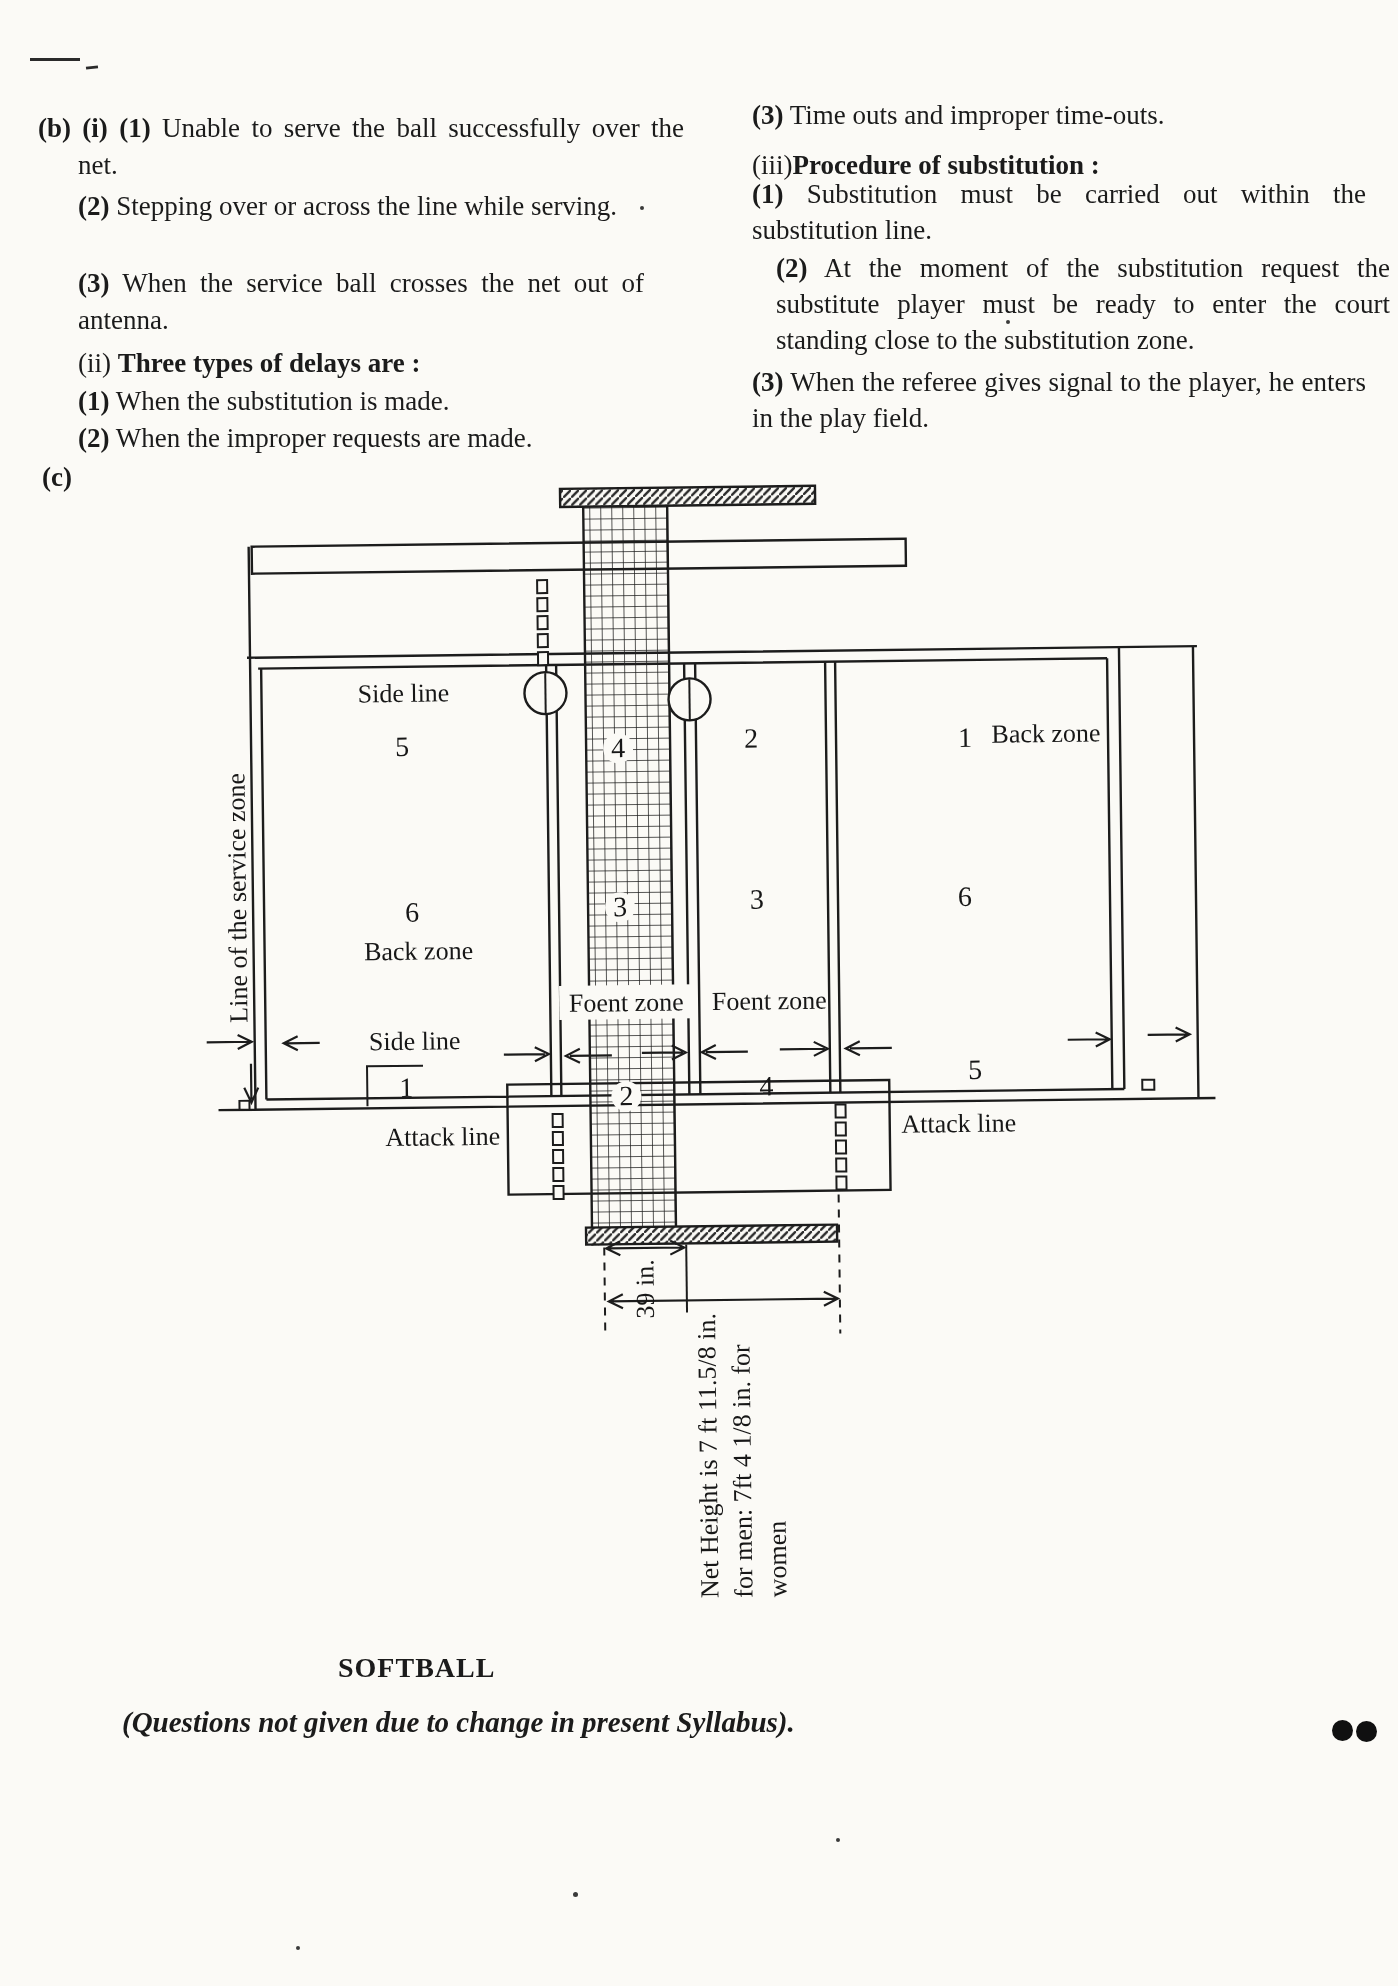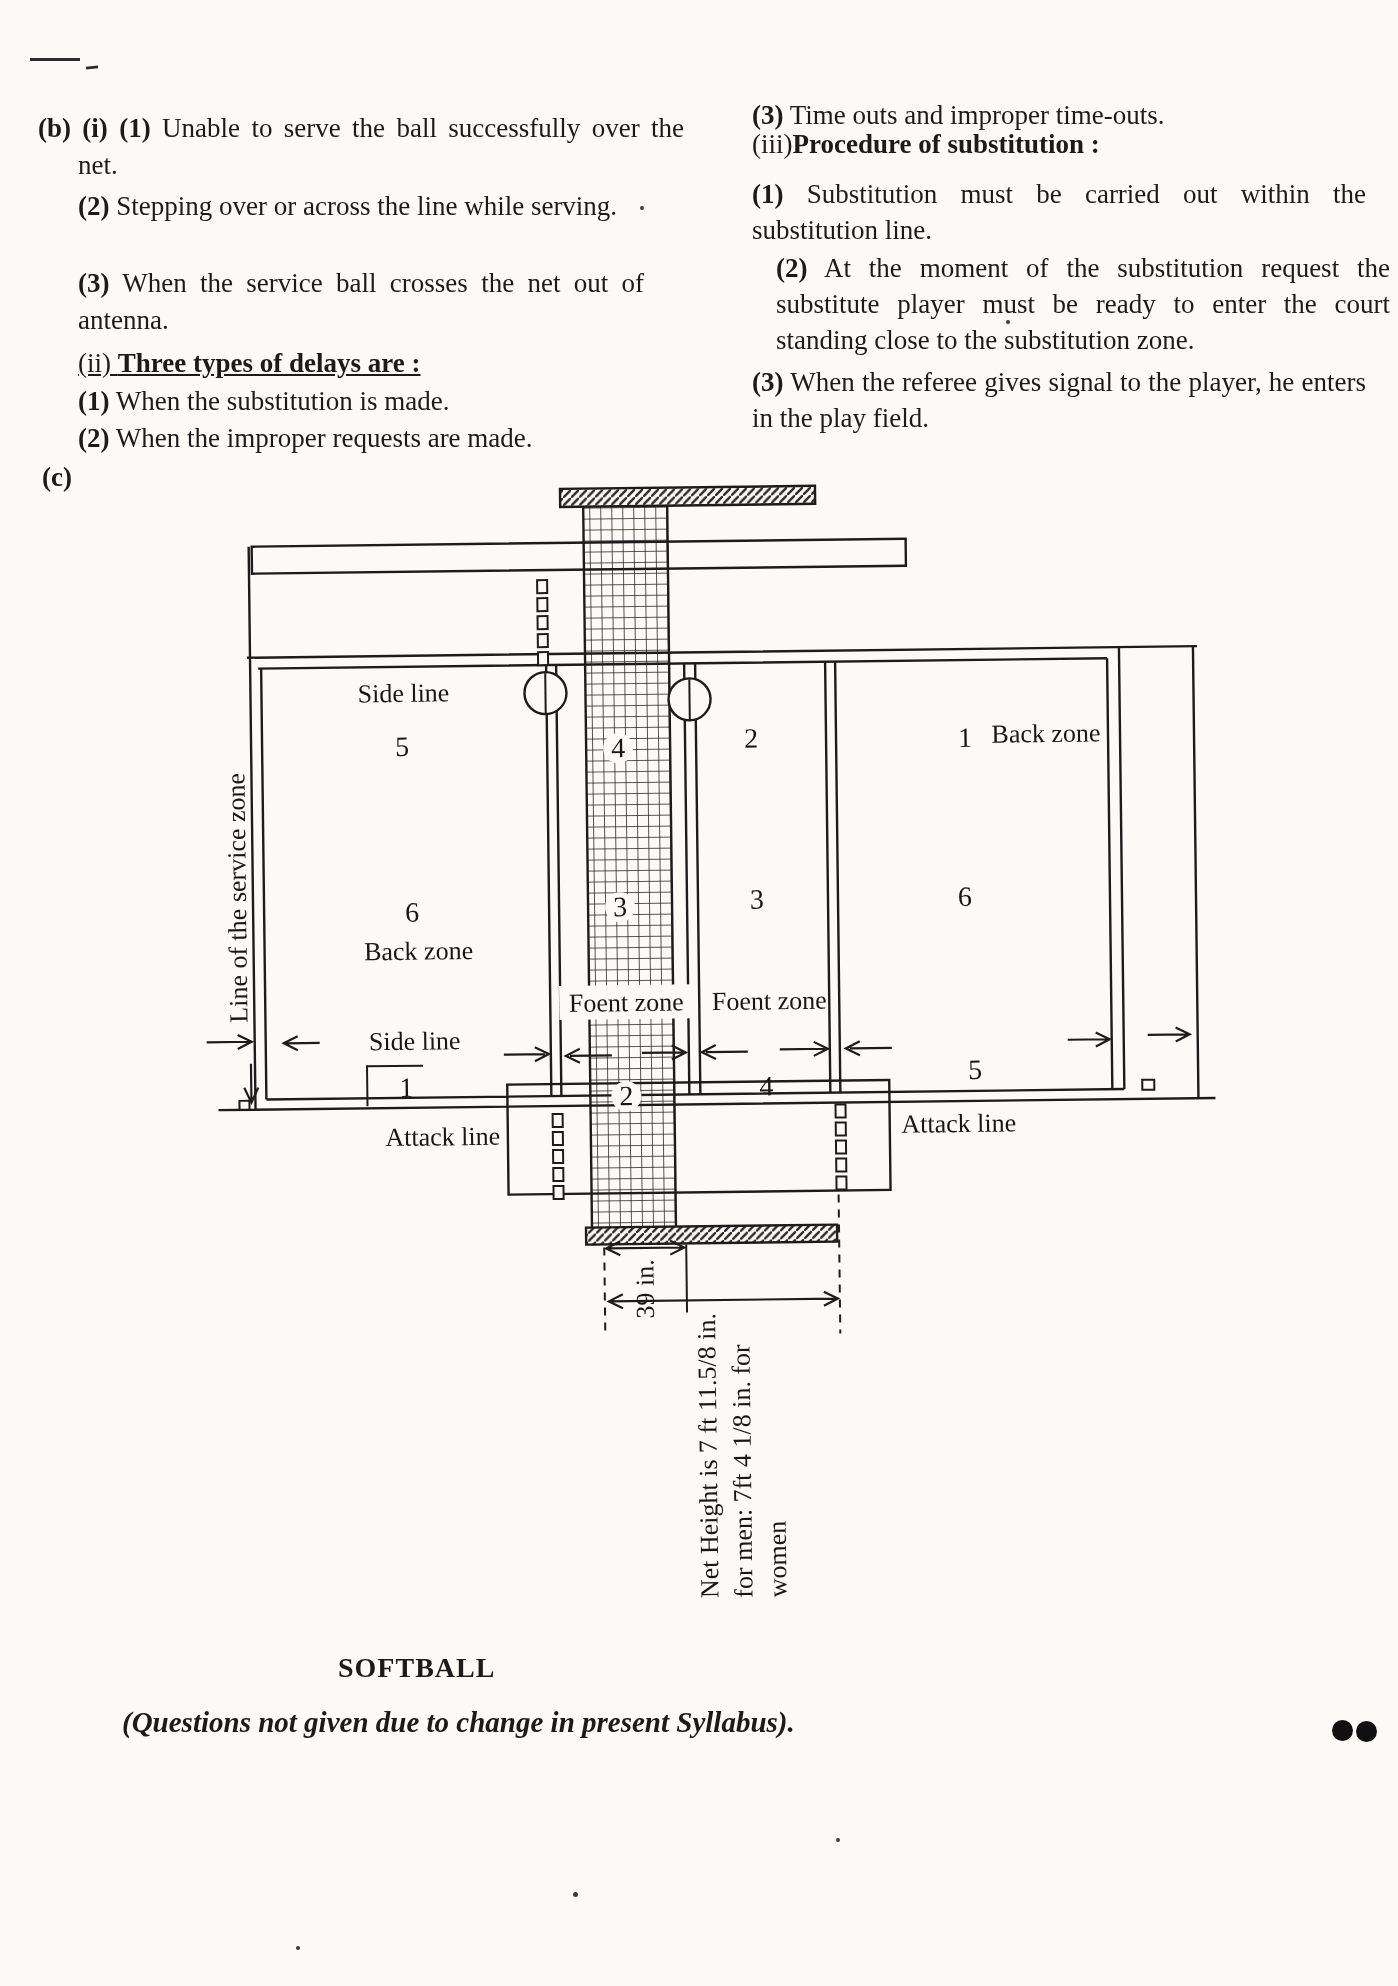--- a/index.html
+++ b/index.html
@@ -37,21 +37,21 @@
 <div class="para" style="left:78px;top:188px;width:566px;">
   <span class="pfx">(2)</span>
   <span>Stepping over or across the line while serving.</span>
 </div>
 
 <div class="para" style="left:78px;top:265px;width:566px;">
   <span class="pfx">(3)</span>
   <span>When the service ball crosses the net out of antenna.</span>
 </div>
 
-<div class="para lastline" style="left:78px;top:345px;width:566px;text-decoration:underline;">
+<div class="para lastline" style="left:78px;top:345px;width:566px;">
   <span>(ii)</span>
   <span class="bld">Three types of delays are :</span>
 </div>
 
 <div class="para lastline" style="left:78px;top:383px;width:566px;">
   <span class="pfx">(1)</span>
   <span>When the substitution is made.</span>
 </div>
 
 <div class="para lastline" style="left:78px;top:420px;width:566px;">
@@ -59,21 +59,21 @@
   <span>When the improper requests are made.</span>
 </div>
 
 <div class="marker" style="left:42px;top:462px;">(c)</div>
 
 <div class="rpara lastline" style="left:752px;top:97px;width:614px;">
   <span class="pfx">(3)</span>
   <span>Time outs and improper time-outs.</span>
 </div>
 
-<div class="rpara lastline" style="left:752px;top:126px;width:614px;">
+<div class="rpara lastline" style="left:752px;top:147px;width:614px;">
   <span>(iii)</span><span class="bld">Procedure of substitution :</span>
 </div>
 
 <div class="rpara" style="left:752px;top:176px;width:614px;">
   <span class="pfx">(1)</span>
   <span>Substitution must be carried out within the substitution line.</span>
 </div>
 
 <div class="rpara" style="left:752px;top:250px;width:614px;margin-left:24px;">
   <span class="pfx">(2)</span>

